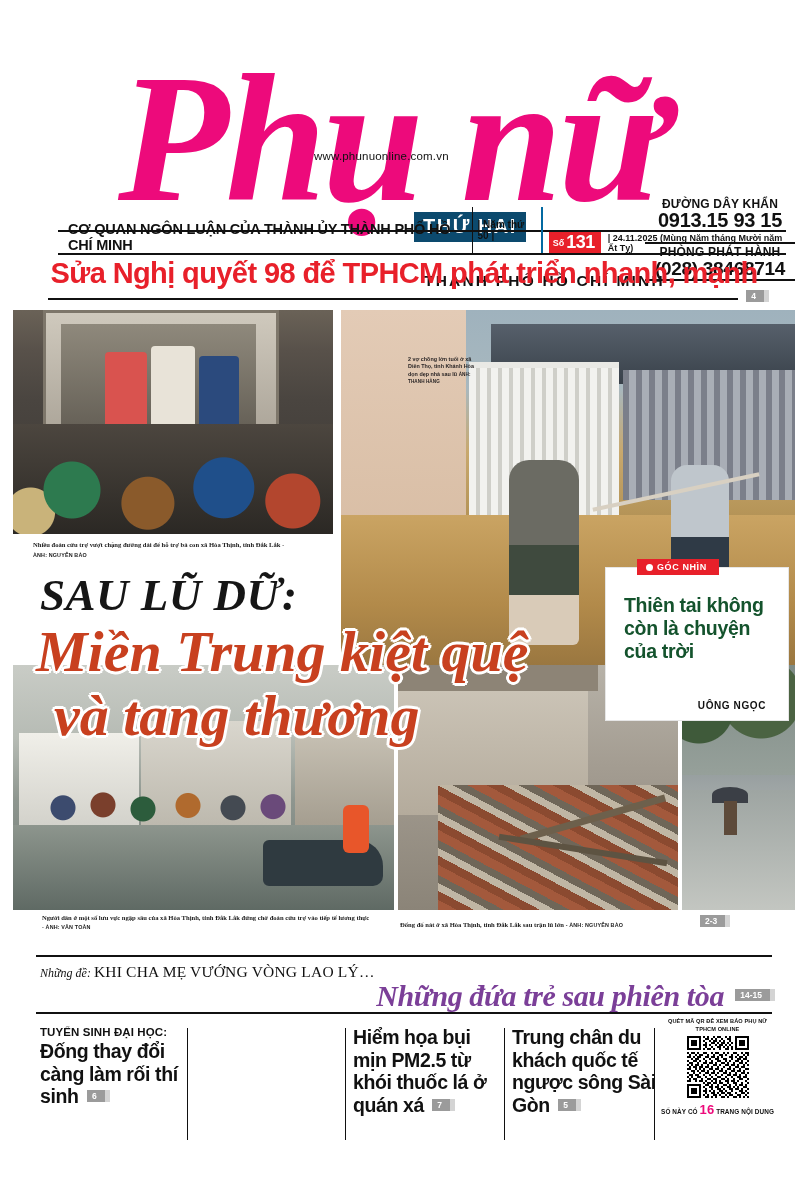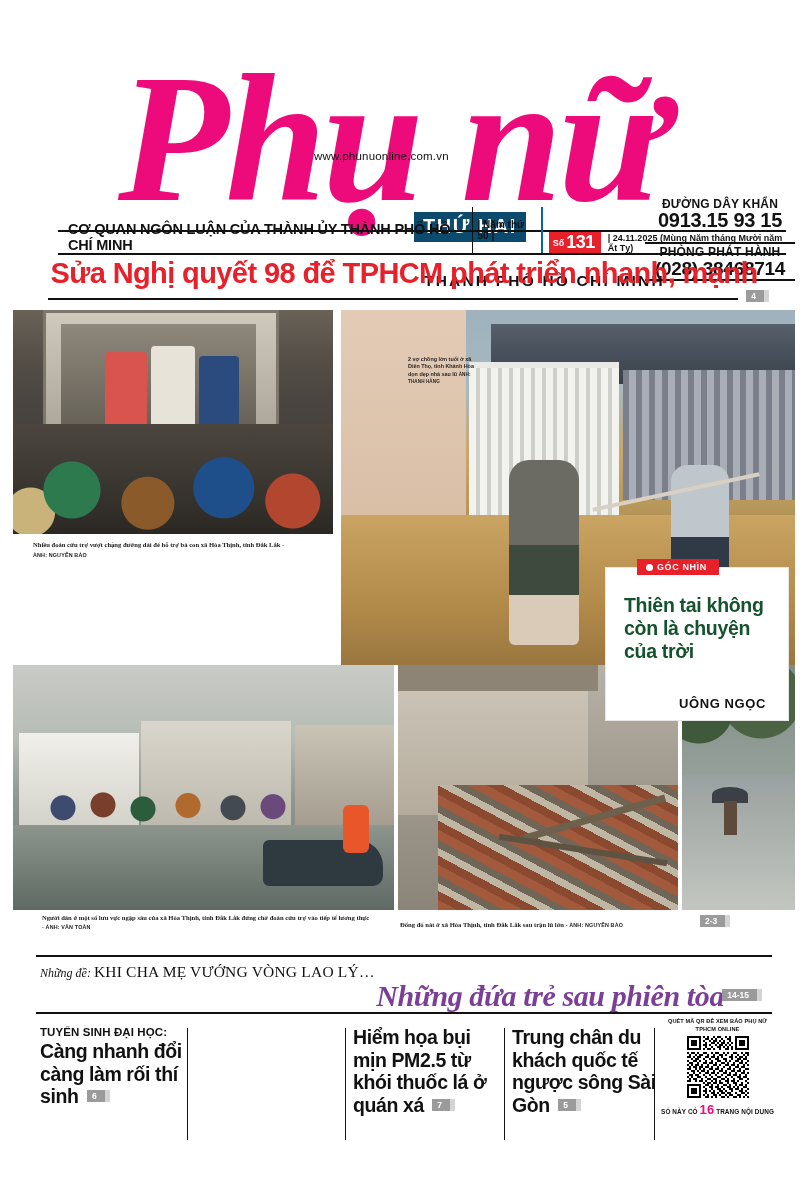--- a/index.html
+++ b/index.html
@@ -170,42 +170,42 @@
 
   
   .opbox{position:absolute;left:606px;top:568px;width:182px;height:152px;
      background:#fff;z-index:7;box-shadow:0 0 0 1px #e6e6e6;}
   .opbox .badge{position:absolute;left:31px;top:-9px;background:#e8202a;color:#fff;
      font-size:9px;font-weight:700;letter-spacing:.6px;padding:3px 12px 3px 9px;
      display:flex;align-items:center;gap:4px;}
   .opbox .badge .dot{width:7px;height:7px;border-radius:50%;background:#fff;display:block;}
   .opbox .ttl{position:absolute;left:18px;top:26px;right:10px;font-size:19.5px;
      font-weight:700;line-height:1.18;color:#14532d;letter-spacing:-.3px;}
-  .opbox .by{position:absolute;right:22px;bottom:9px;font-size:13px;font-weight:700;
+  .opbox .by{position:absolute;right:22px;bottom:9px;font-size:10px;font-weight:700;
      letter-spacing:.6px;color:#111;}
 
   
   .cap{position:absolute;font-size:6.6px;line-height:1.42;color:#1b1b1b;
      font-family:"Liberation Serif",serif;font-weight:700;}
   .cap .credit{font-family:"Liberation Sans",sans-serif;font-size:5.4px;
      letter-spacing:.15px;}
   #cap-relief{left:33px;top:540px;width:262px;}
   #cap-village{left:42px;top:913px;width:330px;}
   #cap-rubble{left:400px;top:920px;width:300px;}
   #badge-23{position:absolute;left:700px;top:915px;}
 
   
   .featrule-top{position:absolute;left:36px;top:955px;width:736px;border-top:2px solid #111;}
   .feat{position:absolute;left:40px;top:963px;width:730px;height:45px;}
   .feat .kick{font-family:"Liberation Serif",serif;font-size:12px;font-weight:400;
      font-style:italic;color:#111;}
   .feat .kick b{font-style:normal;font-weight:400;font-size:15.5px;letter-spacing:.2px;}
   .feat .big{position:absolute;right:46px;top:16px;font-family:"Liberation Serif",serif;
      font-style:italic;font-weight:700;font-size:30px;color:#7b3f98;letter-spacing:-.4px;}
-  .feat .pagebadge{position:absolute;right:13px;top:26px;text-align:center;}
+  .feat .pagebadge{position:absolute;right:0;top:26px;text-align:center;}
   .featrule-bot{position:absolute;left:36px;top:1012px;width:736px;border-top:2px solid #111;}
 
   
   .cols{position:absolute;left:40px;top:1026px;width:730px;height:130px;}
   .col{position:absolute;top:0;width:150px;}
   .col .over{font-size:11.5px;font-weight:700;letter-spacing:.1px;color:#111;
      display:block;margin-bottom:2px;}
   .col .hl{font-size:19.5px;font-weight:700;line-height:1.16;color:#111;letter-spacing:-.4px;}
   .col .pagebadge{margin-left:4px;top:-3px;}
   #col1{left:0;}
@@ -301,20 +301,25 @@
     <div class="beam2"></div>
   </div>
 
   <div class="ph" id="photo-road">
     <div class="trees"></div>
     <div class="road"></div>
     <div class="umb"></div>
     <div class="fig"></div>
   </div>
 
+  <div class="mainhead">
+    <span class="kicker">SAU LŨ DỮ:</span>
+    <span class="l2">Miền Trung kiệt quệ</span>
+    <span class="l3">và tang thương</span>
+  </div>
 
   <div class="opbox">
     <span class="badge">
       <span class="dot"></span>
       <span>GÓC NHÌN</span>
     </span>
     <div class="ttl">Thiên tai không còn là chuyện của trời</div>
     <div class="by">UÔNG NGỌC</div>
   </div>
 
@@ -344,21 +349,21 @@
   <div class="featrule-bot"></div>
 
   <div class="cols">
     <div class="coldiv" id="div1"></div>
     <div class="coldiv" id="div2"></div>
     <div class="coldiv" id="div3"></div>
     <div class="coldiv" id="div4"></div>
 
     <div class="col" id="col1">
       <span class="over">TUYỂN SINH ĐẠI HỌC:</span>
-      <span class="hl">Càng nhanh đổi càng làm rối thí sinh</span>
+      <span class="hl">Đống thay đổi càng làm rối thí sinh</span>
       <span class="pagebadge">6</span>
     </div>
     <div class="col" id="col3">
       <span class="hl">Hiểm họa bụi mịn PM2.5 từ khói thuốc lá ở quán xá</span>
       <span class="pagebadge">7</span>
     </div>
     <div class="col" id="col4">
       <span class="hl">Trung chân du khách quốc tế ngược sông Sài Gòn</span>
       <span class="pagebadge">5</span>
     </div>

